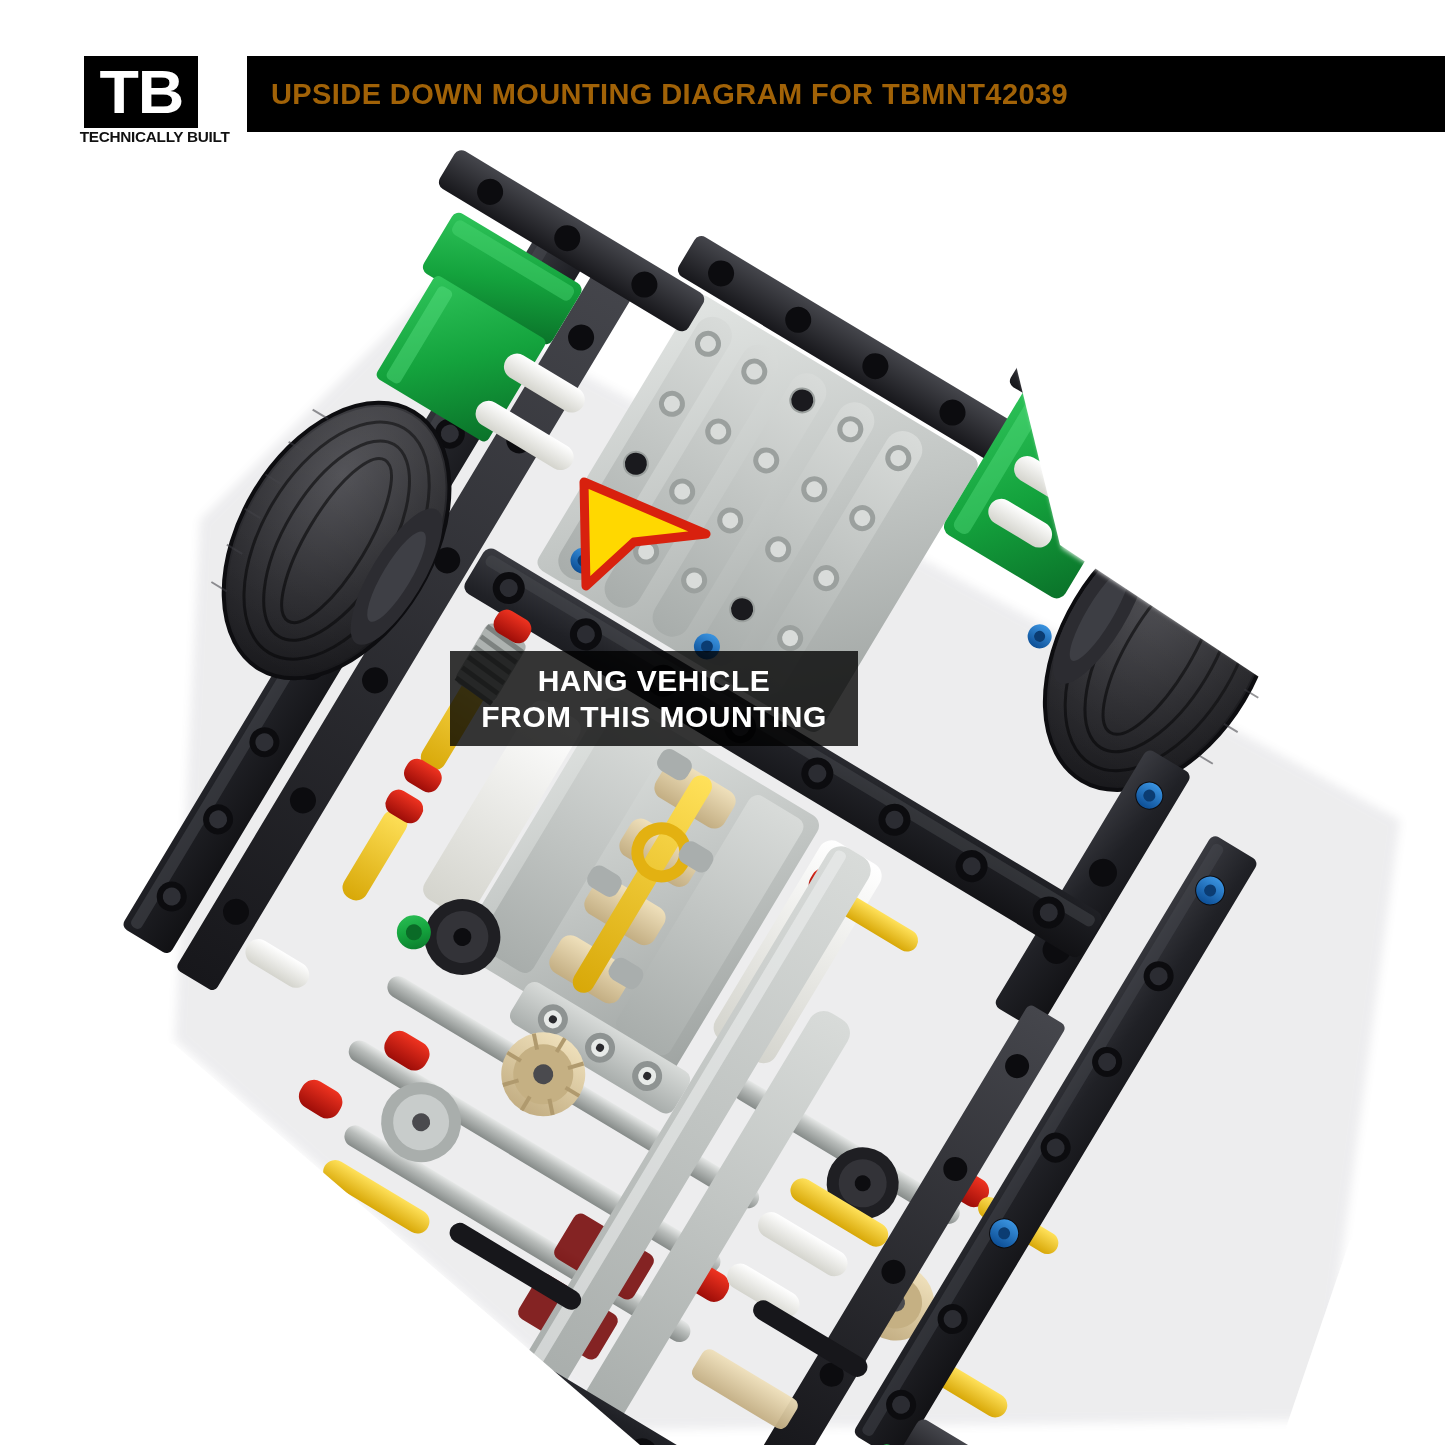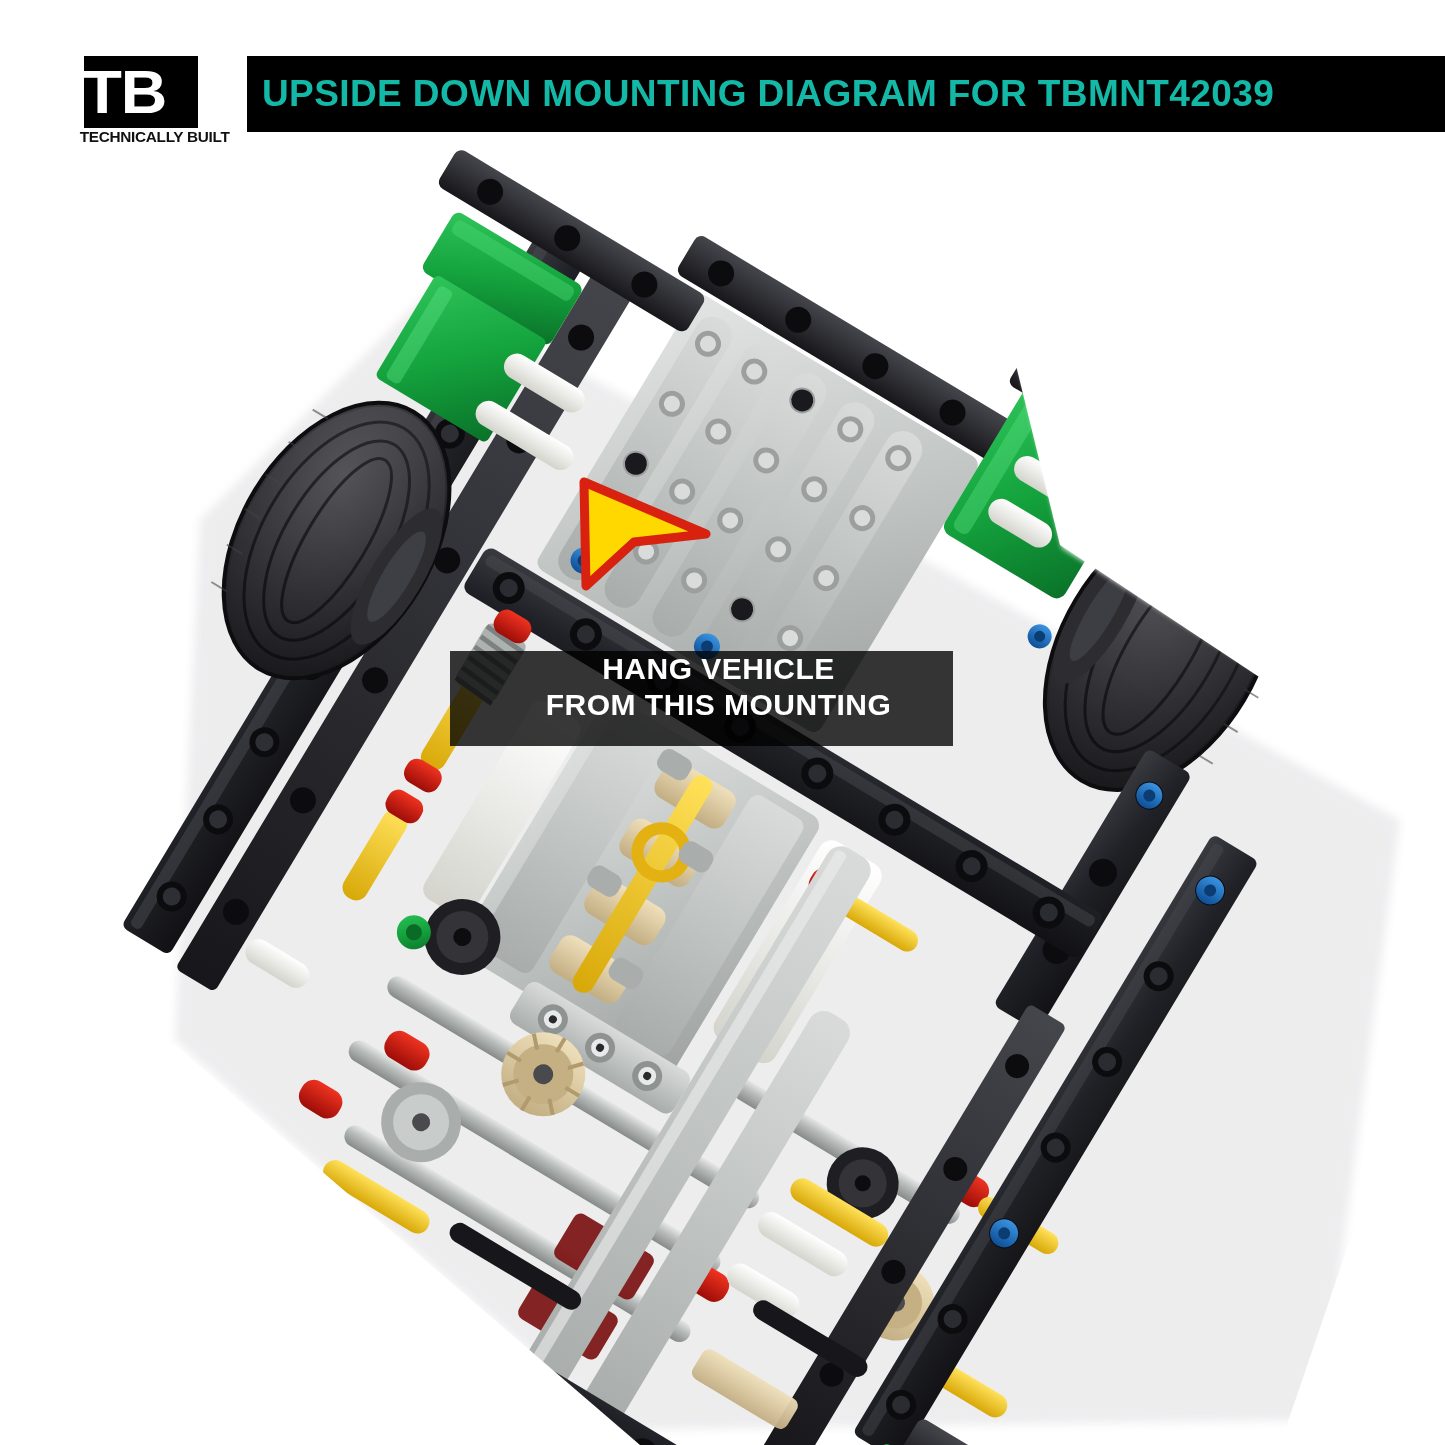--- a/index.html
+++ b/index.html
@@ -10,47 +10,47 @@
   }
   #stage{position:absolute;inset:0;width:1445px;height:1445px;background:#fff;}
 
   
   #photo{position:absolute;left:0;top:0;width:1445px;height:1445px;}
   #photo svg{display:block;width:1445px;height:1445px;}
 
   
   #brand-logo{
     position:absolute;left:84px;top:56px;width:114px;height:72px;
-    background:#000;display:flex;align-items:center;justify-content:flex-start;
+    background:#000;display:flex;align-items:center;justify-content:center;
   }
   #brand-logo .tb{
     color:#fff;font-weight:bold;font-size:62px;line-height:60px;
     letter-spacing:-1px;font-family:"Liberation Sans",sans-serif;
     transform:scaleX(1.04);
   }
   #brand-tagline{
     position:absolute;left:79px;top:128px;width:130px;
     color:#111;font-weight:bold;font-size:15.5px;line-height:17px;
     letter-spacing:-0.3px;text-align:center;
     transform:scaleX(0.99);white-space:nowrap;
   }
   #title-bar{
     position:absolute;left:247px;top:56px;right:0;height:76px;
     background:#000;display:flex;align-items:center;
   }
   #title-text{
-    color:#14b8a6;font-weight:bold;font-size:37px;letter-spacing:0.4px;
-    margin-left:15px;white-space:nowrap;
+    color:#a16207;font-weight:bold;font-size:29px;letter-spacing:0.4px;
+    margin-left:24px;white-space:nowrap;
   }
 
   
   #hang-callout{
-    position:absolute;left:450px;top:651px;width:469px;height:95px;
+    position:absolute;left:450px;top:651px;width:408px;height:95px;
     background:rgba(0,0,0,0.78);
-    display:flex;flex-direction:column;align-items:center;padding-left:34px;
+    display:flex;flex-direction:column;align-items:center;justify-content:center;
   }
   #hang-callout .line{
     color:#fff;font-weight:bold;font-size:30px;line-height:36px;
     letter-spacing:0.5px;white-space:nowrap;text-align:center;
   }
   #pointer-arrow{position:absolute;left:556px;top:466px;width:165px;height:125px;}
 </style>
 </head>
 <body>
 

